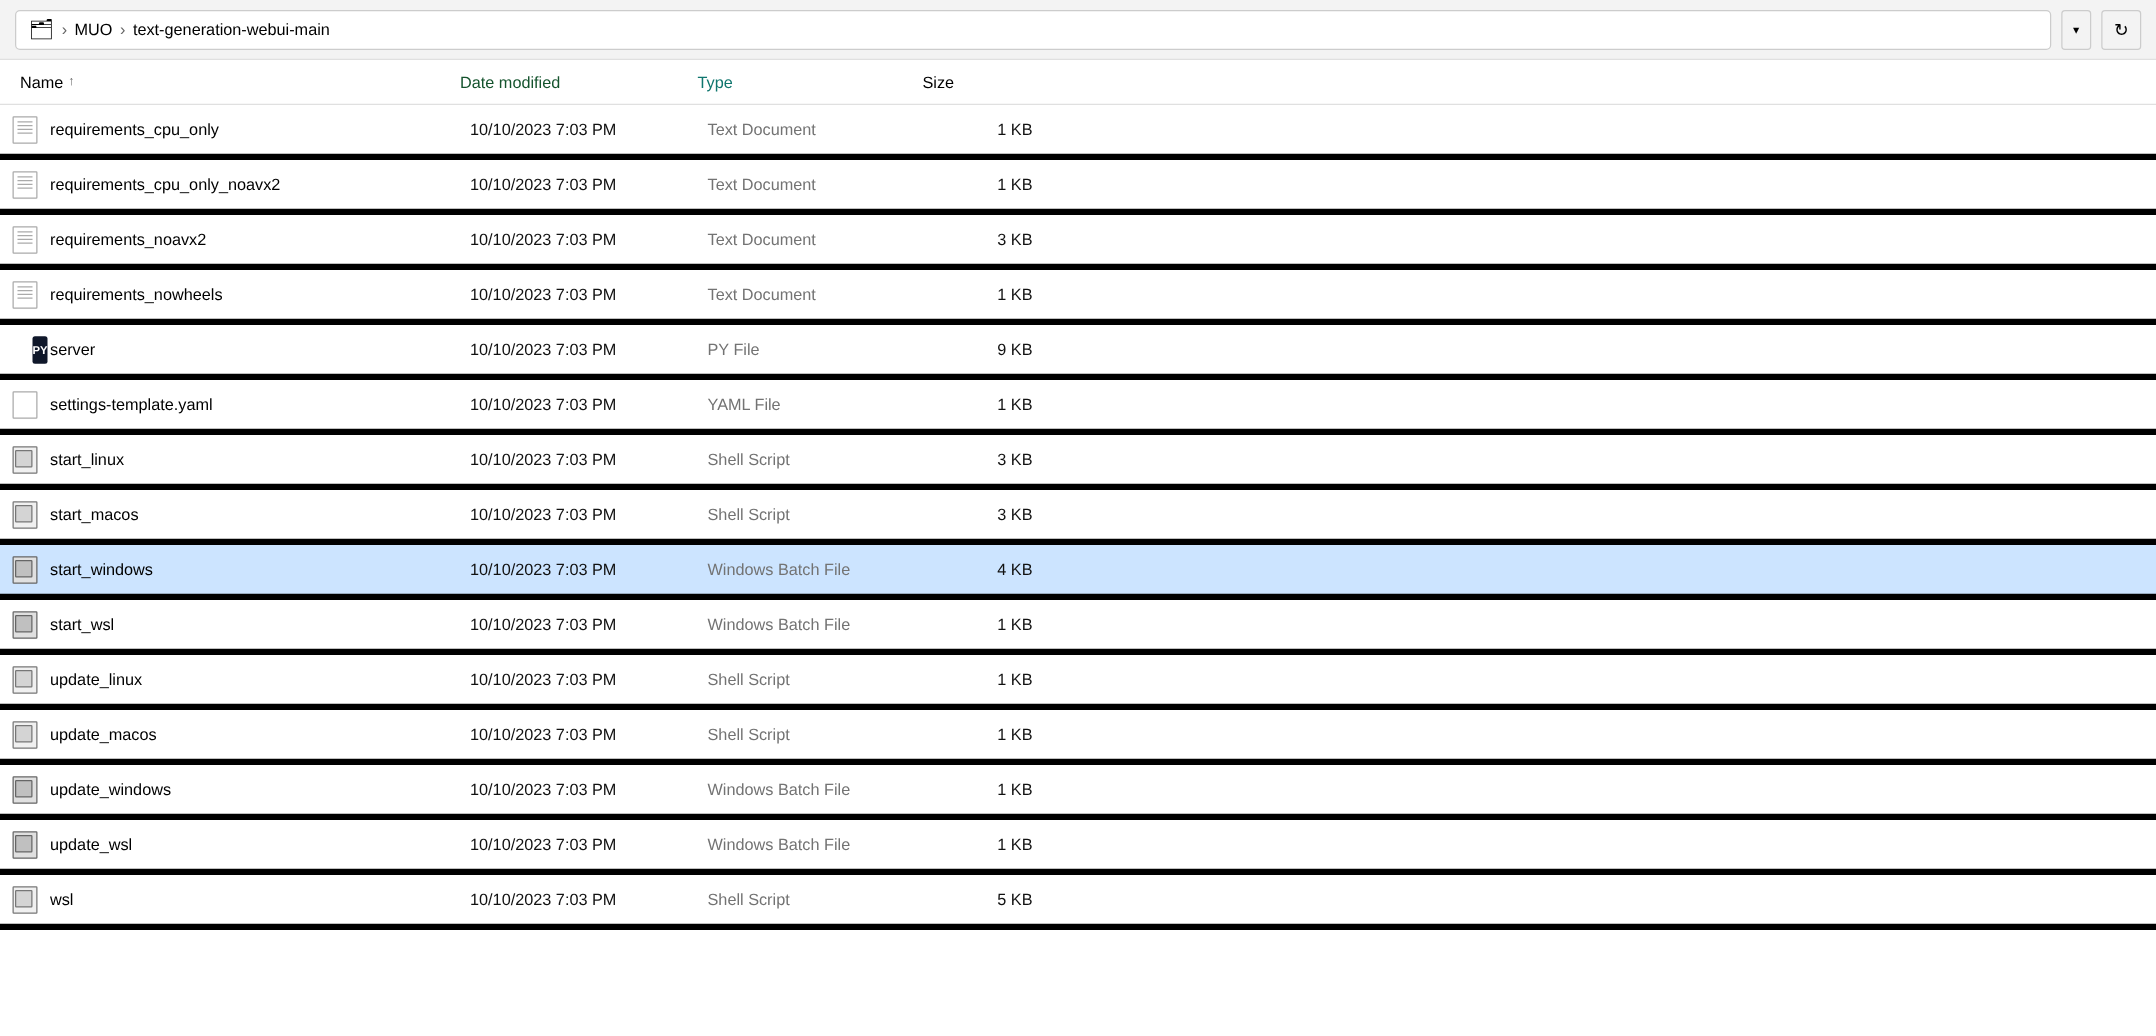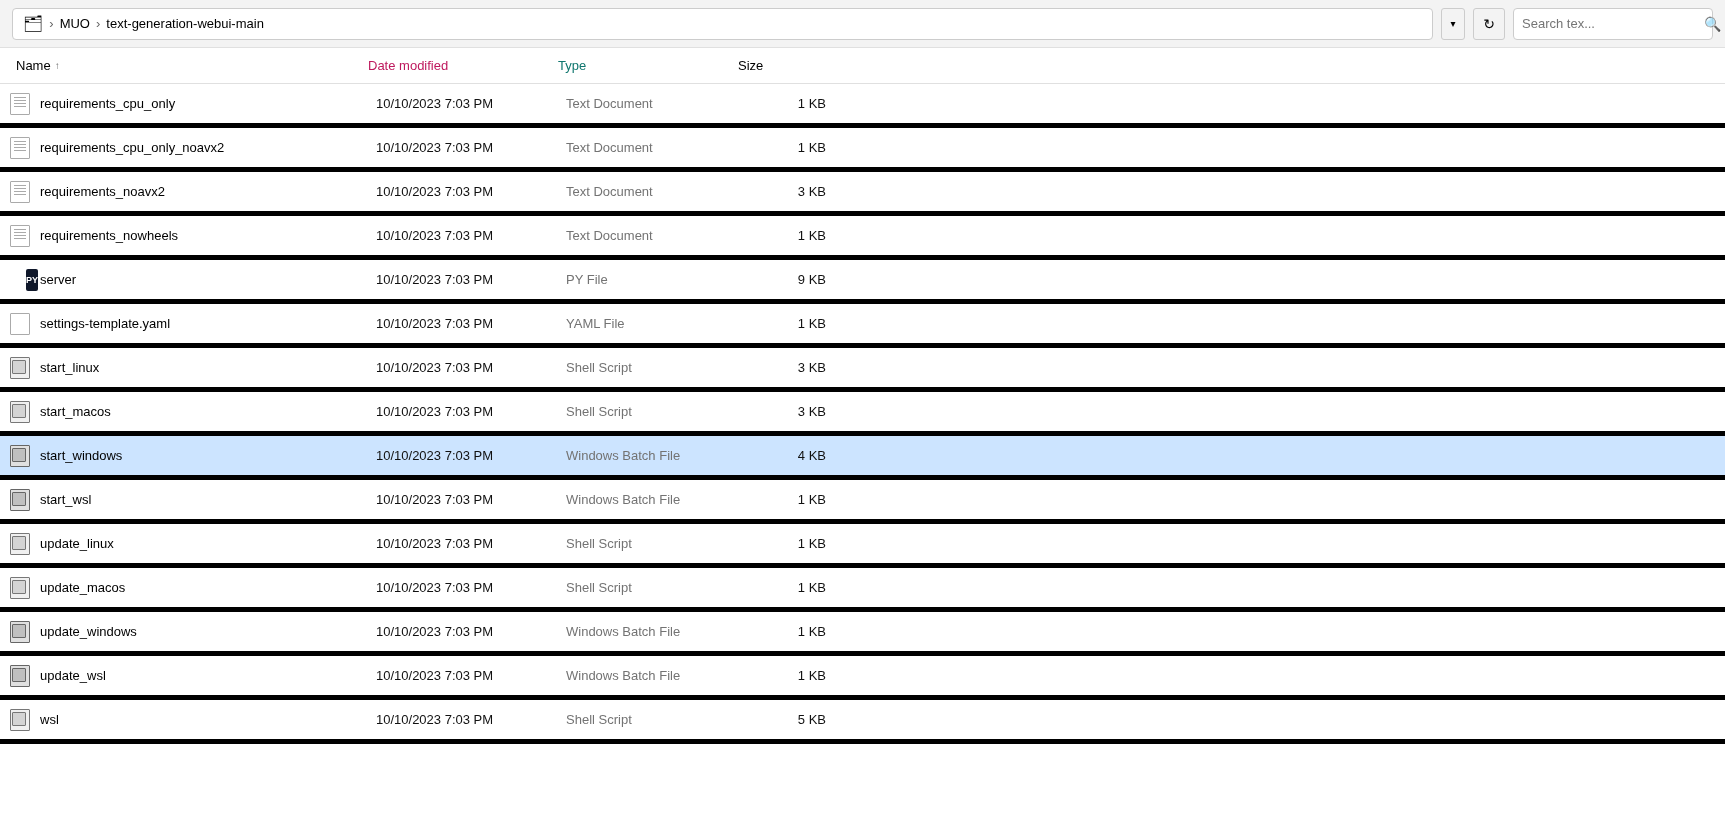--- a/index.html
+++ b/index.html
@@ -103,21 +103,21 @@
       display: flex;
       align-items: center;
       gap: 4px;
       font-size: 13px;
       color: #000;
       padding-left: 8px;
     }
     .col-date {
       width: 190px;
       font-size: 13px;
-      color: #be185d;
+      color: #14532d;
     }
     .col-type {
       width: 180px;
       font-size: 13px;
       color: #0f766e;
     }
     .col-size {
       width: 100px;
       font-size: 13px;
       color: #000;
@@ -266,24 +266,20 @@
     <span>MUO</span>
     <span class="path-separator">›</span>
     <span>text-generation-webui-main</span>
   </div>
   <div class="address-dropdown">
     <span>▾</span>
   </div>
   <div class="refresh-btn">
     <span>↻</span>
   </div>
-  <div class="search-box">
-    <input type="text" placeholder="Search tex..." style="">
-    <span class="search-icon">🔍</span>
-  </div>
 </div>
 
 <div class="col-headers">
   <div class="col-name">
     <span>Name</span>
     <span class="sort-arrow">↑</span>
   </div>
   <div class="col-date">
     <span>Date modified</span>
   </div>

